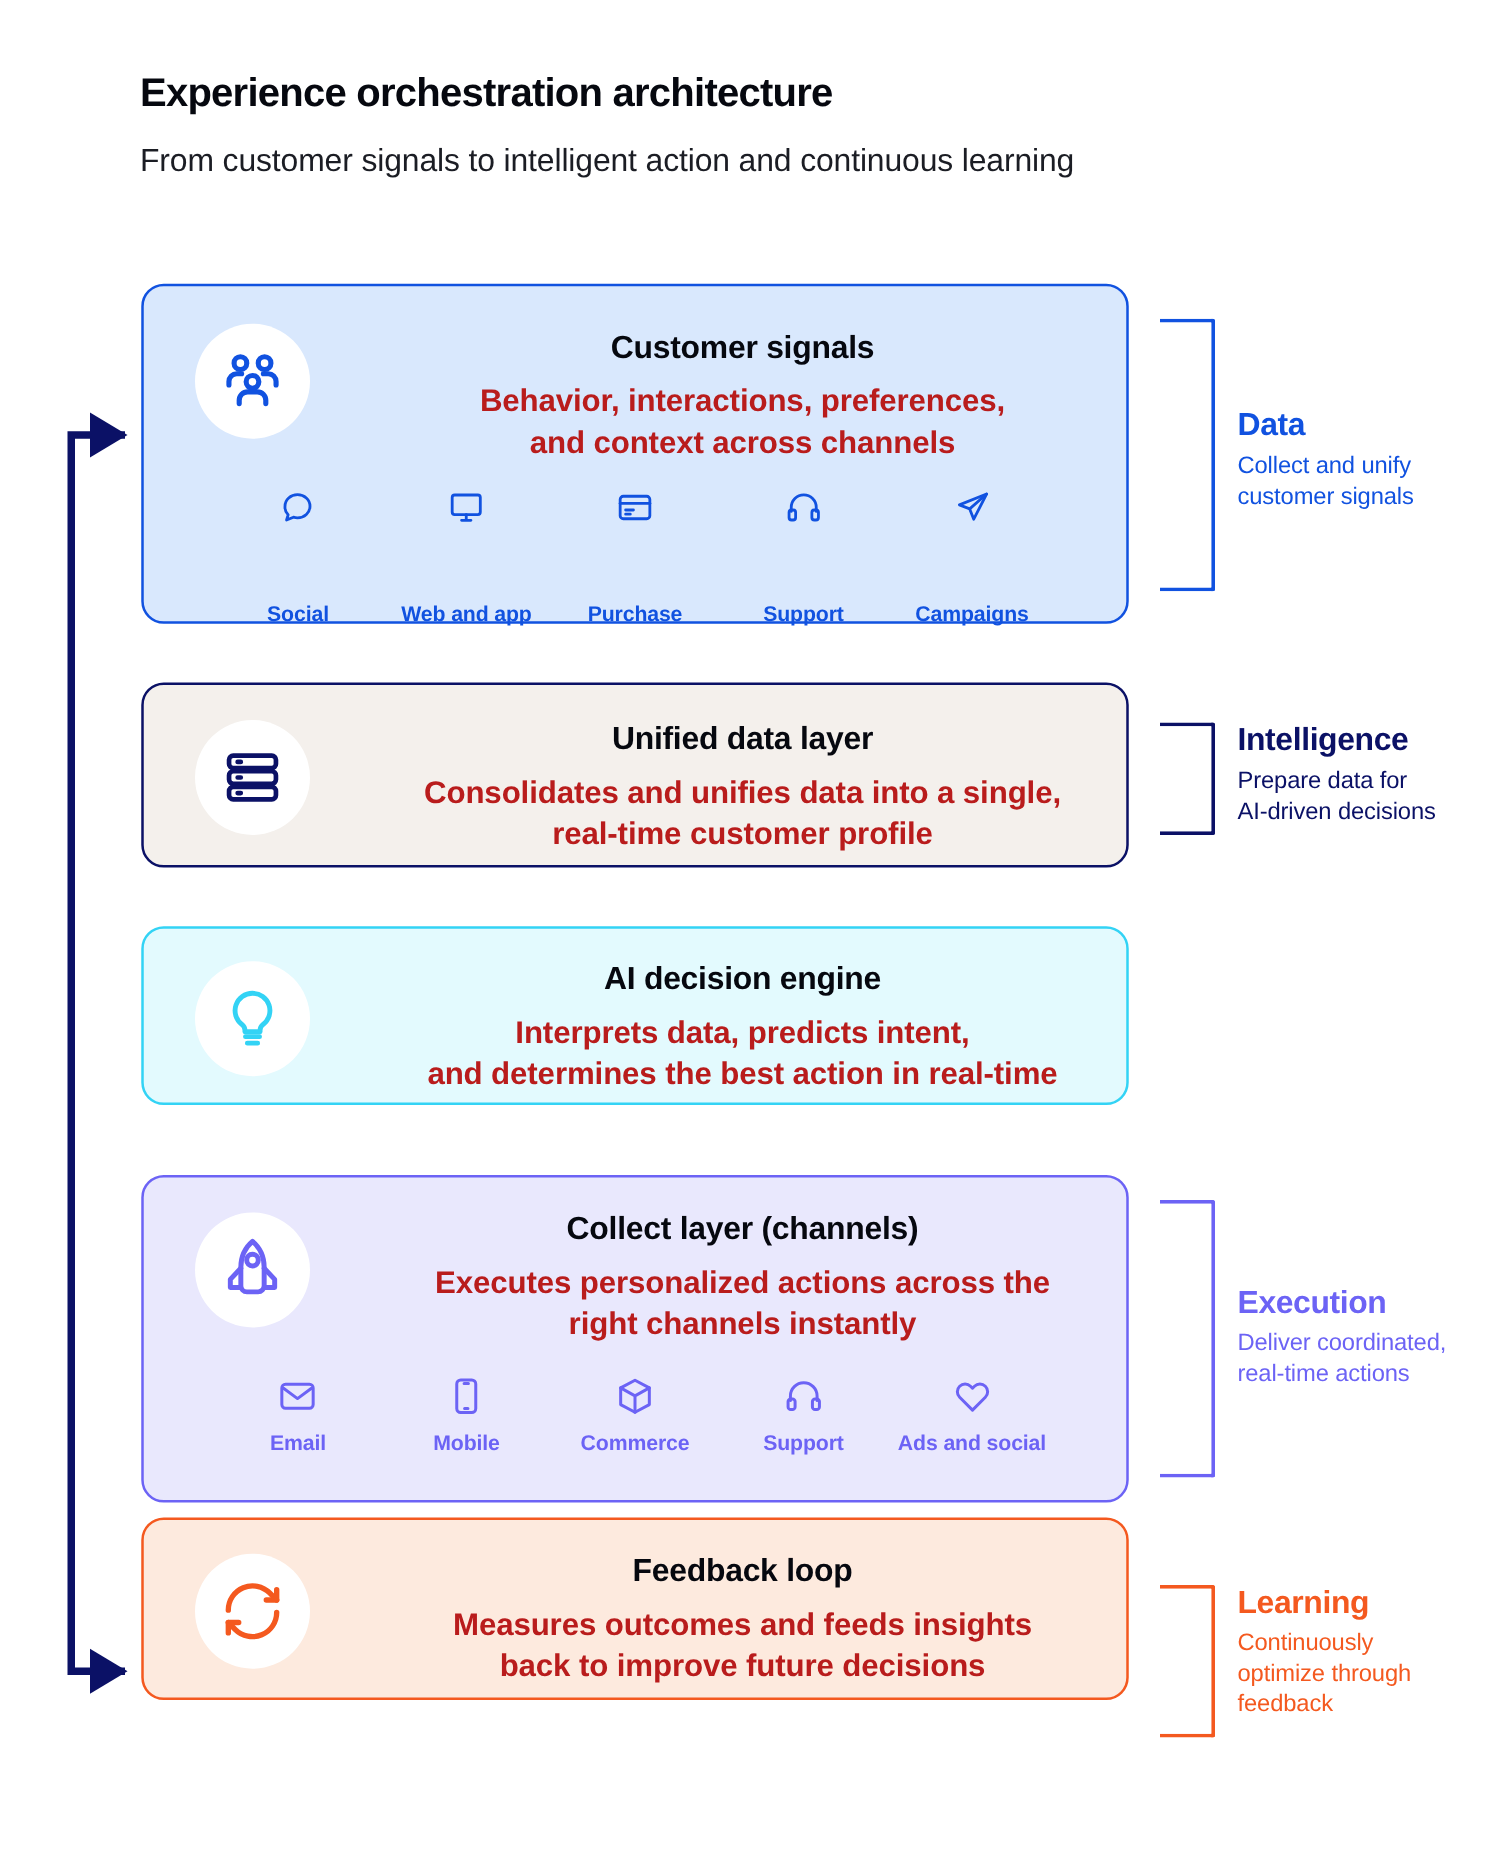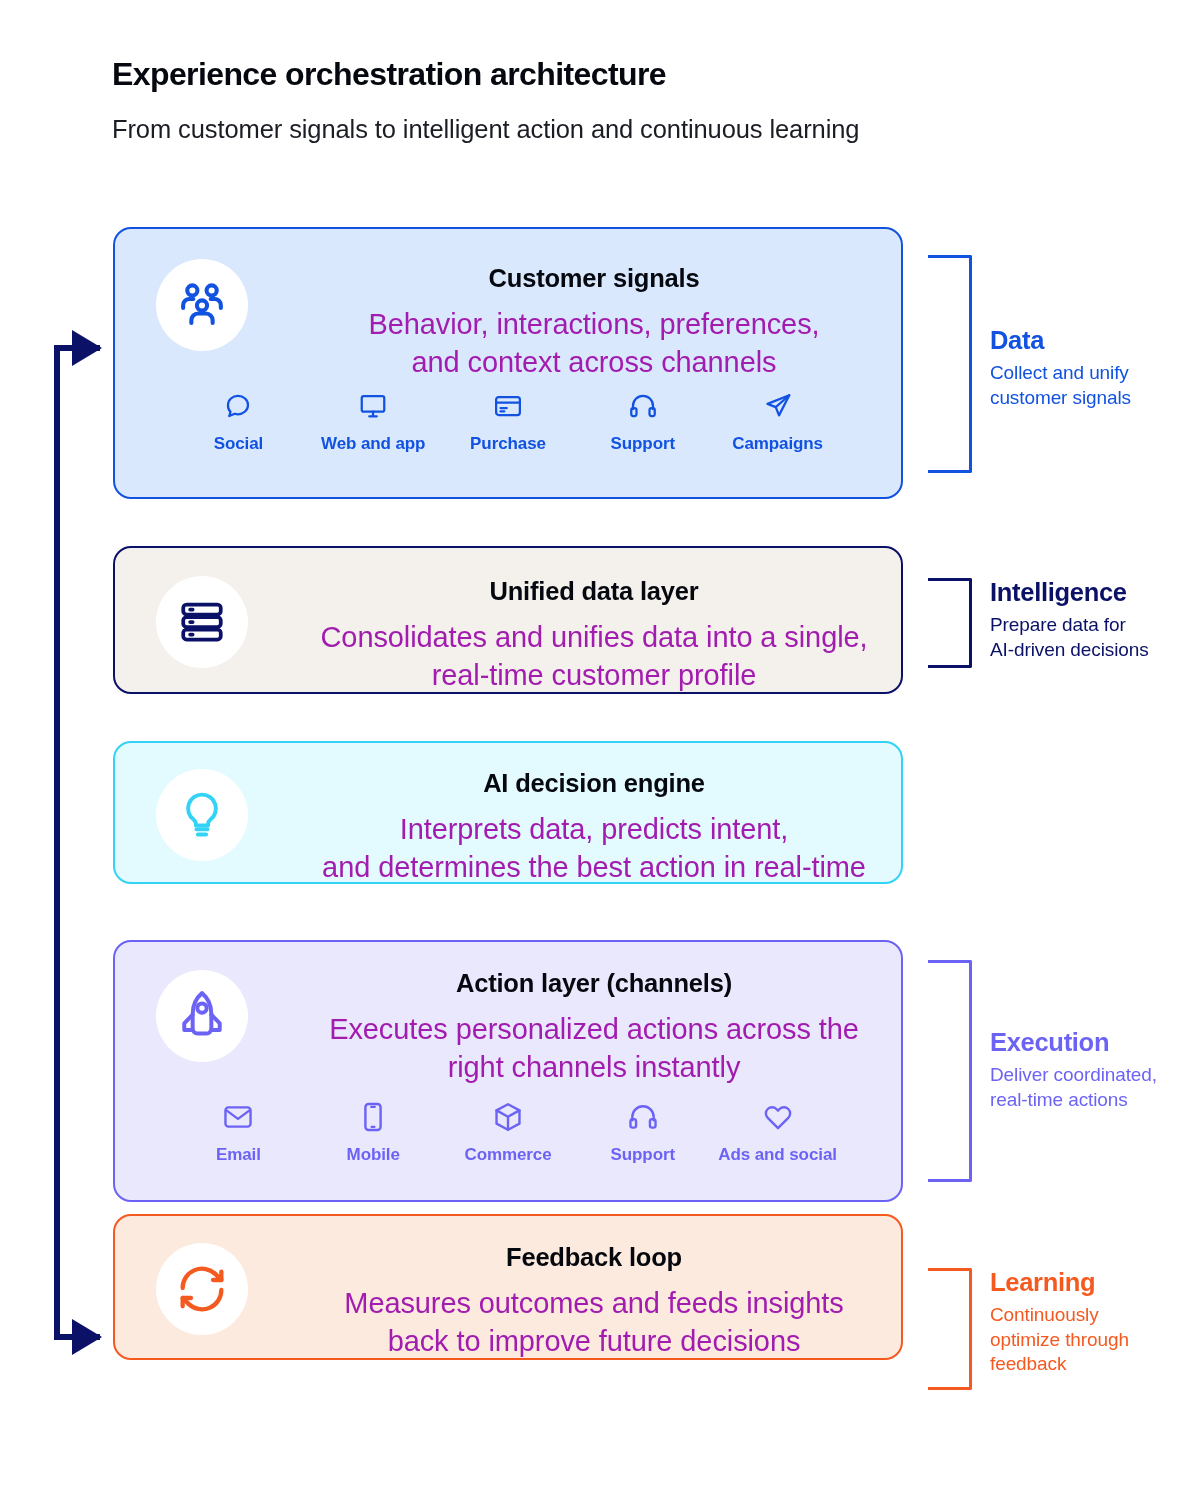--- a/index.html
+++ b/index.html
@@ -73,23 +73,23 @@
   .card-title {
     font-size: 25.5px;
     font-weight: 700;
     color: #06080f;
     letter-spacing: -0.2px;
     line-height: 1.2;
   }
 
   .card-desc {
     margin-top: 11px;
-    font-size: 29px;
-    font-weight: 400;
-    color: #a21caf;
+    font-size: 25px;
+    font-weight: 700;
+    color: #b91c1c;
     line-height: 1.34;
     letter-spacing: -0.1px;
     white-space: pre-line;
   }
 
   
   .channels {
     position: absolute;
     left: 0; right: 0;
     display: flex;
@@ -112,21 +112,21 @@
   }
   .channel-icon { height: 34px; display: flex; align-items: center; justify-content: center; }
 
   
   #card-signals   { top: 227px;  height: 272px; background:#d9e8fd; border-color:#1152e0; }
   #card-unified   { top: 546px;  height: 148px; background:#f4f0ec; border-color:#0b1166; }
   #card-ai        { top: 741px;  height: 143px; background:#e3fafe; border-color:#33d3f5; }
   #card-action    { top: 940px;  height: 262px; background:#e9e8fd; border-color:#6c63f5; }
   #card-feedback  { top: 1194px; height: 146px; background:#fdeade; border-color:#f4591f;margin-top:20px; }
 
-  .signals-channel .channel-label { color:#1152e0; }
+  .signals-channel .channel-label { color:#1152e0;margin-top:48px; }
   .action-channel  .channel-label { color:#6c63f5; }
 
   
   .bracket {
     position: absolute;
     width: 44px;
     border-top-style: solid;
     border-bottom-style: solid;
     border-right-style: solid;
     border-left: none;
@@ -282,21 +282,21 @@
     <div class="card-inner">
       <div class="icon-badge" style="top:28px;">
         <svg width="56" height="56" viewBox="0 0 24 24" fill="none" stroke="#6c63f5" stroke-width="1.7" stroke-linecap="round" stroke-linejoin="round">
           <path d="M12 2.2c2.6 2.2 4 5.4 4 8.9v6.3a2.1 2.1 0 0 1-2.1 2.1h-3.8A2.1 2.1 0 0 1 8 17.4v-6.3c0-3.5 1.4-6.7 4-8.9Z"></path>
           <circle cx="12" cy="8.6" r="2"></circle>
           <path d="M8 11.4 4.4 15.2v2.8H8"></path>
           <path d="M16 11.4l3.6 3.8v2.8H16"></path>
         </svg>
       </div>
       <div class="card-text" style="position:absolute; left:196px; right:24px; top:26px;">
-        <div class="card-title">Action layer (channels)</div>
+        <div class="card-title">Collect layer (channels)</div>
         <div class="card-desc">Executes personalized actions across the
 right channels instantly</div>
       </div>
 
       <div class="channels" style="top:158px;">
         <div class="channel action-channel">
           <span class="channel-icon">
             <svg width="32" height="32" viewBox="0 0 24 24" fill="none" stroke="#6c63f5" stroke-width="1.8" stroke-linecap="round" stroke-linejoin="round">
               <rect x="2.6" y="4.8" width="18.8" height="14.4" rx="2.2"></rect>
               <path d="M3.6 7.2 12 13.4l8.4-6.2"></path>

